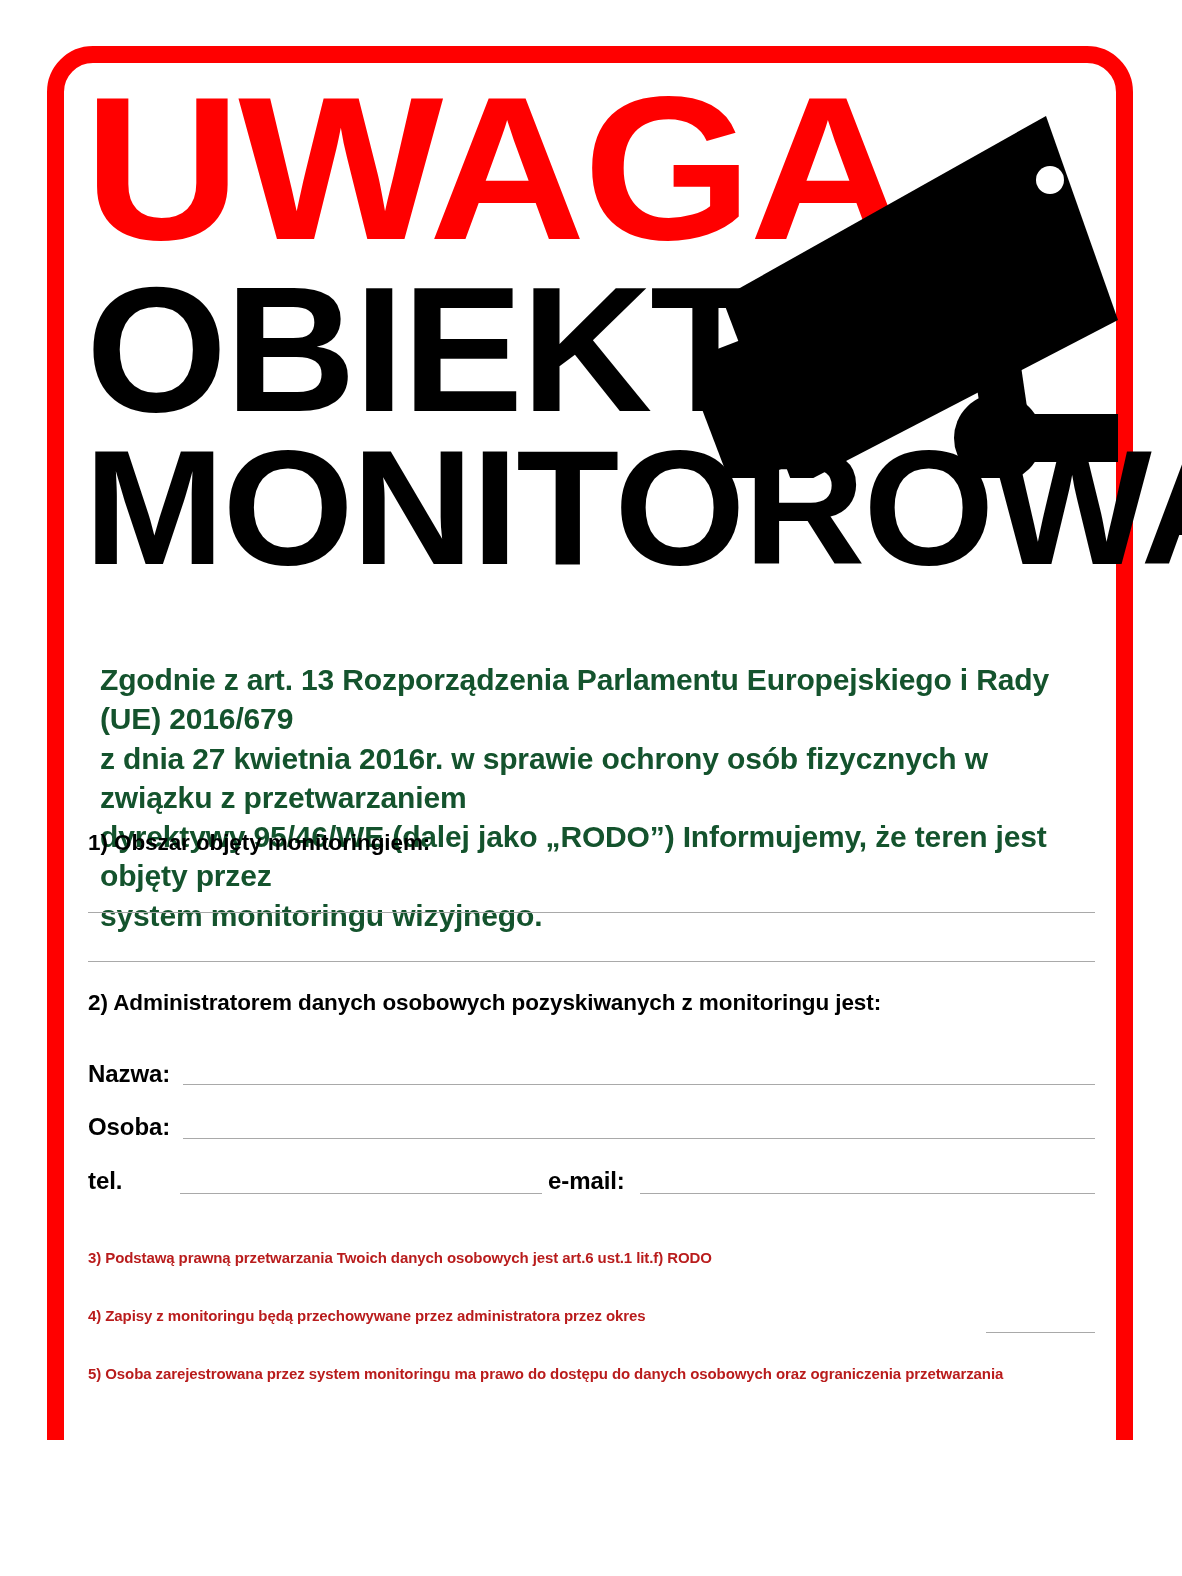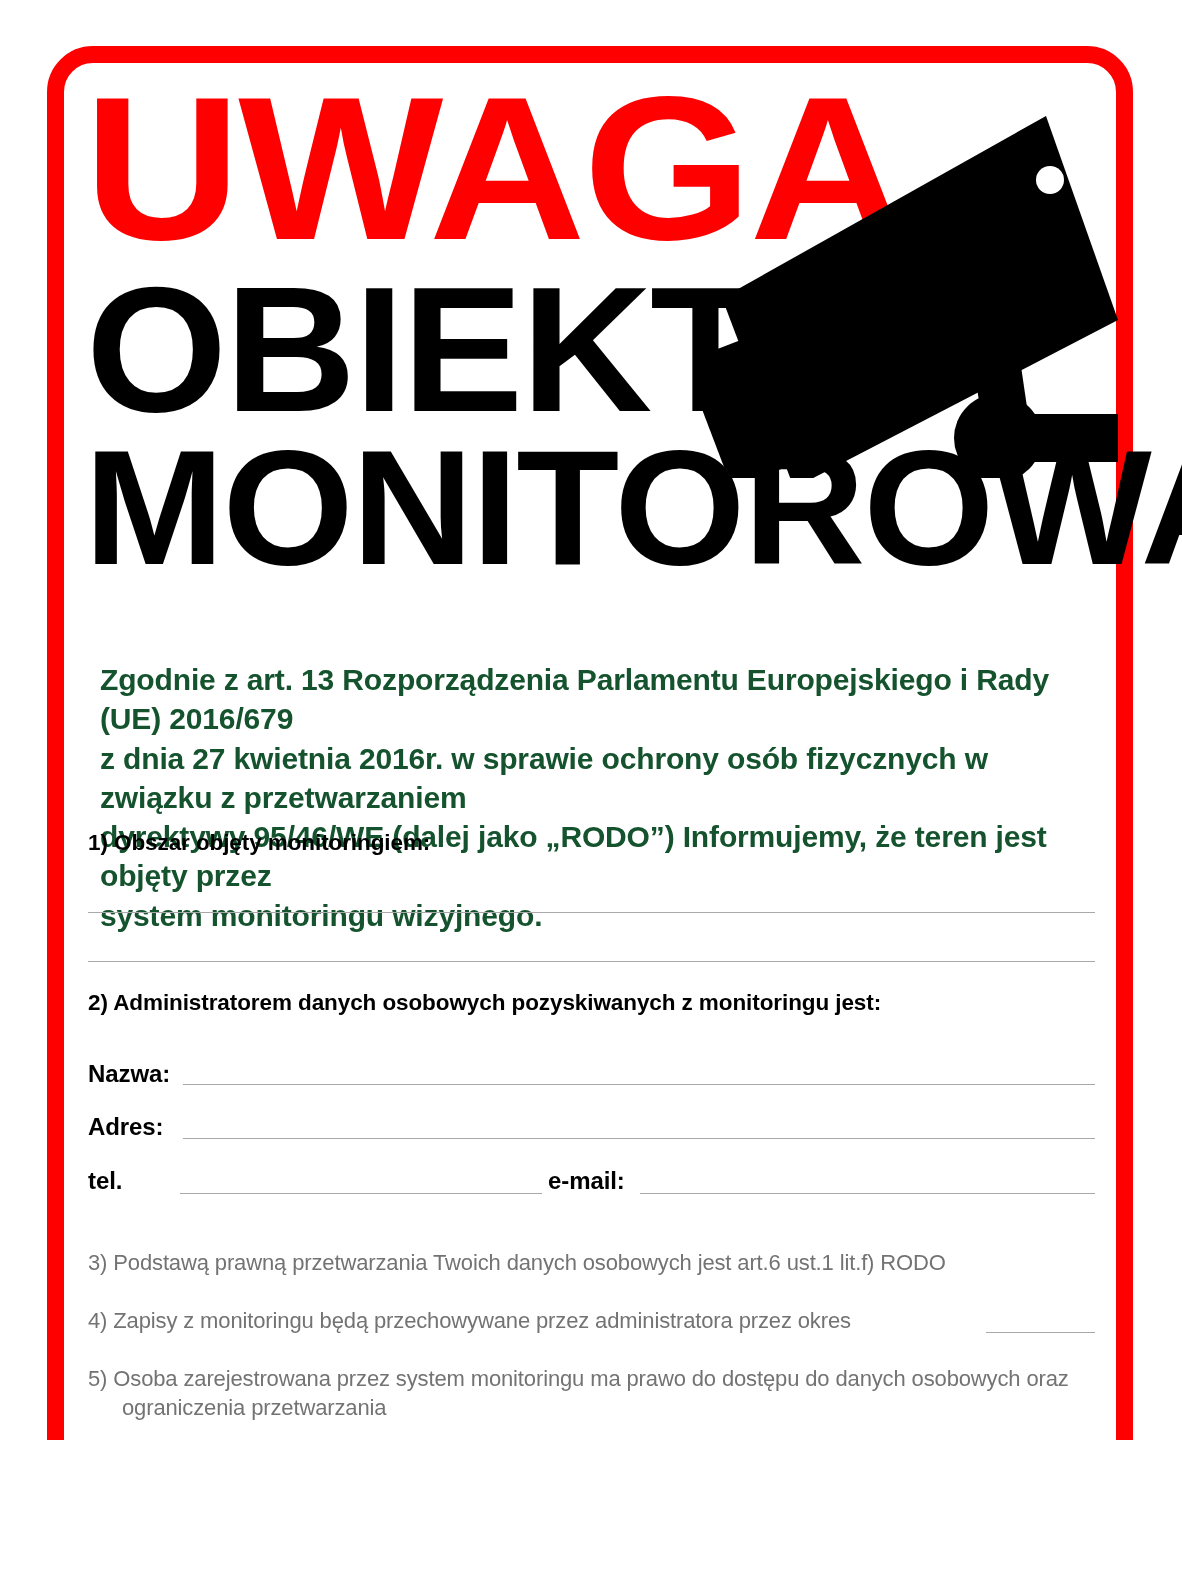--- a/index.html
+++ b/index.html
@@ -151,23 +151,23 @@
   .lbl-tel    { left: 0px;   top: 1107px; }
   .lbl-email  { left: 460px; top: 1107px; }
 
   .rule-nazwa { left: 95px;  top: 1024px; width: 912px; }
   .rule-adres { left: 95px;  top: 1078px; width: 912px; }
   .rule-tel   { left: 92px;  top: 1133px; width: 362px; }
   .rule-email { left: 552px; top: 1133px; width: 455px; }
 
   .item {
     position: absolute;
-    font-size: 22px;
-    font-weight: normal;
-    color: #737373;
+    font-size: 15px;
+    font-weight: bold;
+    color: #b91c1c;
     line-height: 1.33;
     letter-spacing: -0.006em;
     width: 1010px;
   }
 
   .item-3 { left: 0; top: 1188px; }
   .item-4 { left: 0; top: 1246px; }
   .item-5 { left: 0; top: 1304px; }
   .item-6 { left: 0; top: 1396px; }
 
@@ -220,21 +220,21 @@
     <div class="section sec1">1) Obszar objęty monitoringiem:</div>
 
     <div class="rule rule-1"></div>
     <div class="rule rule-2"></div>
 
     <div class="section sec2">2) Administratorem danych osobowych pozyskiwanych z monitoringu jest:</div>
 
     <div class="field-label lbl-nazwa">Nazwa:</div>
     <div class="rule rule-nazwa"></div>
 
-    <div class="field-label lbl-adres">Adres:</div>
+    <div class="field-label lbl-adres">Osoba:</div>
     <div class="rule rule-adres"></div>
 
     <div class="field-label lbl-tel">tel.</div>
     <div class="rule rule-tel"></div>
 
     <div class="field-label lbl-email">e-mail:</div>
     <div class="rule rule-email"></div>
 
     <div class="item item-3 hang">3) Podstawą prawną przetwarzania Twoich danych osobowych jest art.6 ust.1 lit.f) RODO</div>
 

